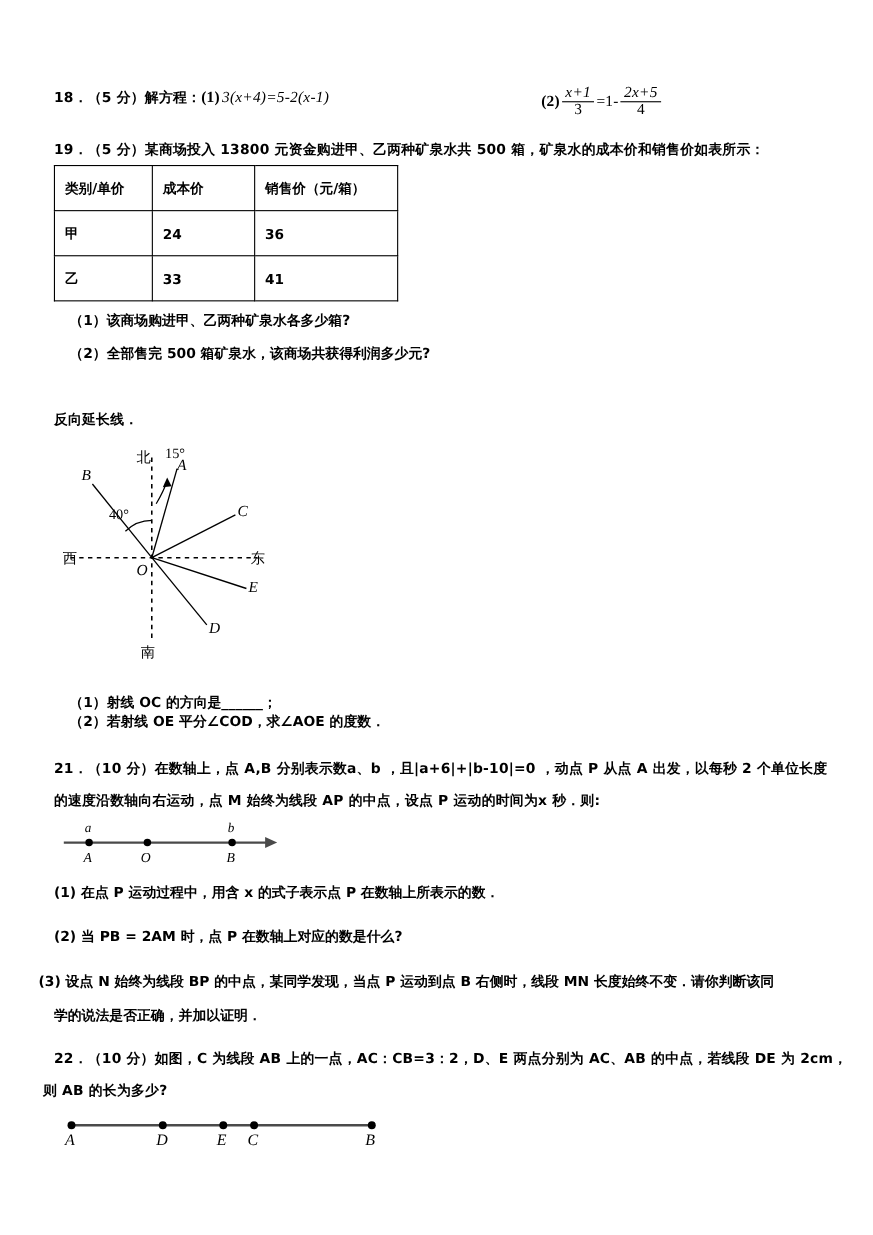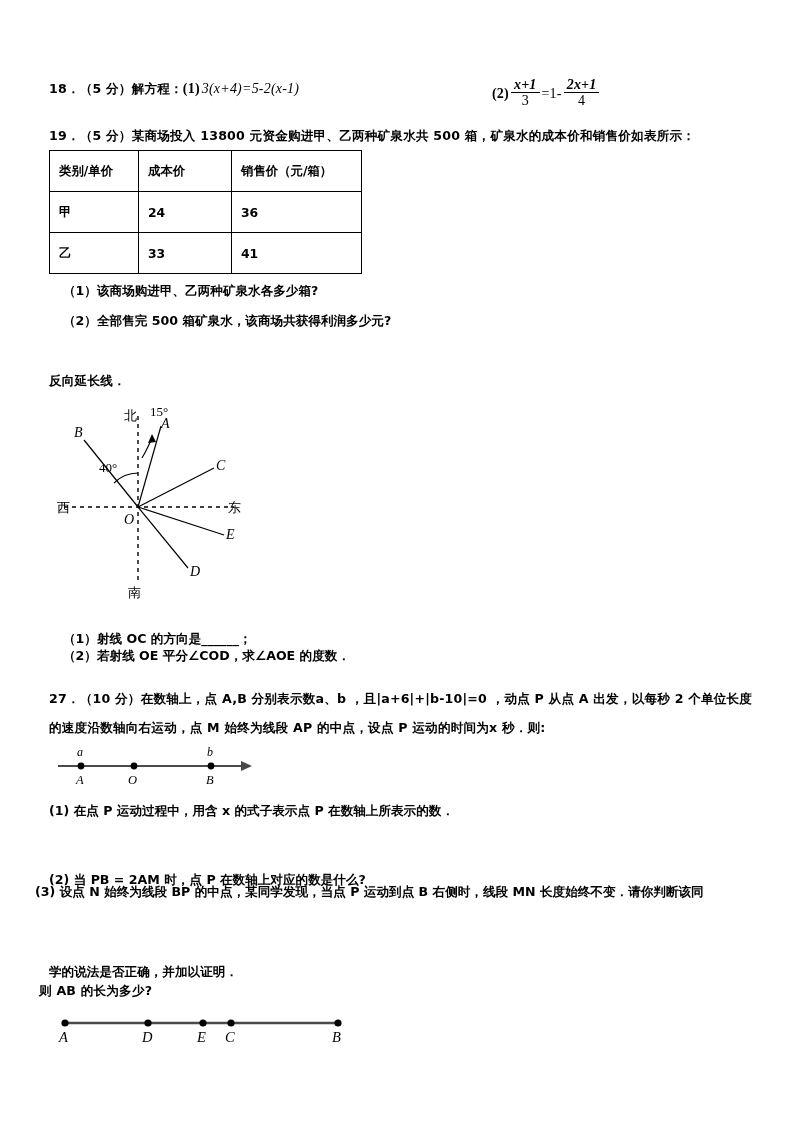--- a/index.html
+++ b/index.html
@@ -64,21 +64,21 @@
     text-align: center;
     font-family: "Liberation Serif", "DejaVu Serif", serif;
     font-size: 14px;
     line-height: 1.08;
     margin: 0 2px;
     position: relative;
     top: -1px;
   }
   .frac .num { display: block; padding: 0 3px; }
   .frac .den { display: block; padding: 0 3px; border-top: 1.1px solid #000; }
-  .it { font-style: italic; font-weight: bold; }
+  .it { font-style: italic; }
 
   
   .price-table {
     position: absolute;
     left: 33px;
     top: 150px;
     width: 312px;
     border-collapse: collapse;
     table-layout: fixed;
     border-radius: 27px;
@@ -128,21 +128,21 @@
 </head>
 <body>
 
 <div class="page">
 
   <div class="line" style="left:33px; top:82px;">
     <span class="qnum">18</span><span class="qnum">．</span><span class="qnum">（5 分）</span><span class="cjk">解方程：</span><span class="mathr" style="font-weight:bold;">(1)</span><span class="mathi" style="margin-left:2px;">3(x+4)=5-2(x-1)</span>
   </div>
 
   <div class="line" style="left:476px; top:78px;">
-    <span class="mathr" style="font-weight:bold; vertical-align:middle;">(2)</span><span class="frac"><span class="num it">x+1</span><span class="den">3</span></span><span class="mathr" style="vertical-align:middle;">=1-</span><span class="frac"><span class="num it">2x+1</span><span class="den">4</span></span>
+    <span class="mathr" style="font-weight:bold; vertical-align:middle;">(2)</span><span class="frac"><span class="num it">x+1</span><span class="den">3</span></span><span class="mathr" style="vertical-align:middle;">=1-</span><span class="frac"><span class="num it">2x+5</span><span class="den">4</span></span>
   </div>
 
   <div class="line" style="left:33px; top:129px;">
     <span class="qnum">19</span><span class="qnum">．</span><span class="qnum">（5 分）</span><span class="cjk">某商场投入 13800 元资金购进甲、乙两种矿泉水共 500 箱，矿泉水的成本价和销售价如表所示：</span>
   </div>
 
   <table class="price-table">
     <colgroup>
         <col class="c1">
         <col class="c2">
@@ -204,44 +204,47 @@
     <span class="fig-label" style="left:160px; top:60px;">C</span>
     <span class="fig-label" style="left:134px; top:166px;">D</span>
     <span class="fig-label" style="left:170px; top:129px;">E</span>
     <span class="fig-label" style="left:68px; top:114px;">O</span>
   </div>
 
   <div class="sub-q" style="left:47px; top:631px;">（1）射线 OC 的方向是______；</div>
   <div class="sub-q" style="left:47px; top:648px;">（2）若射线 OE 平分∠COD，求∠AOE 的度数．</div>
 
   <div class="line" style="left:33px; top:692px;">
-    <span class="qnum">27</span><span class="qnum">．</span><span class="qnum">（10 分）</span><span class="cjk">在数轴上，点 A,B 分别表示数a、b ，且|a+6|+|b-10|=0 ，动点 P 从点 A 出发，以每秒 2 个单位长度</span>
+    <span class="qnum">21</span><span class="qnum">．</span><span class="qnum">（10 分）</span><span class="cjk">在数轴上，点 A,B 分别表示数a、b ，且|a+6|+|b-10|=0 ，动点 P 从点 A 出发，以每秒 2 个单位长度</span>
   </div>
   <div class="line cjk" style="left:33px; top:722px;">的速度沿数轴向右运动，点 M 始终为线段 AP 的中点，设点 P 运动的时间为x 秒．则:</div>
 
   <div class="figure" style="left:40px; top:748px; width:210px; height:42px;">
     <svg width="210" height="42" viewBox="0 0 210 42">
       <line x1="2" y1="18" x2="188" y2="18" stroke="#4a4a4a" stroke-width="2.2"></line>
       <polygon points="196,18 185,13 185,23" fill="#4a4a4a"></polygon>
       <circle cx="25" cy="18" r="3.4" fill="#000"></circle>
       <circle cx="78" cy="18" r="3.4" fill="#000"></circle>
       <circle cx="155" cy="18" r="3.4" fill="#000"></circle>
     </svg>
     <span class="fig-label" style="left:20px; top:25px; font-size:12.5px;">A</span>
     <span class="fig-label" style="left:72px; top:25px; font-size:12.5px;">O</span>
     <span class="fig-label" style="left:150px; top:25px; font-size:12.5px;">B</span>
     <span class="fig-label" style="left:21px; top:-3px; font-size:12px;">a</span>
     <span class="fig-label" style="left:151px; top:-3px; font-size:12px;">b</span>
   </div>
 
   <div class="sub-q" style="left:33px; top:803px;">(1) 在点 P 运动过程中，用含 x 的式子表示点 P 在数轴上所表示的数．</div>
-  <div class="sub-q" style="left:33px; top:872px;">(2) 当 PB = 2AM 时，点 P 在数轴上对应的数是什么?</div>
+  <div class="sub-q" style="left:33px; top:843px;">(2) 当 PB = 2AM 时，点 P 在数轴上对应的数是什么?</div>
   <div class="sub-q" style="left:19px; top:884px;">(3) 设点 N 始终为线段 BP 的中点，某同学发现，当点 P 运动到点 B 右侧时，线段 MN 长度始终不变．请你判断该同</div>
-  <div class="sub-q" style="left:33px; top:964px;text-align:right;">学的说法是否正确，并加以证明．</div>
-
+  <div class="sub-q" style="left:33px; top:915px;text-align:right;">学的说法是否正确，并加以证明．</div>
+
+  <div class="line" style="left:33px; top:955px;">
+    <span class="qnum">22</span><span class="qnum">．</span><span class="qnum">（10 分）</span><span class="cjk">如图，C 为线段 AB 上的一点，AC：CB=3：2，D、E 两点分别为 AC、AB 的中点，若线段 DE 为 2cm，</span>
+  </div>
   <div class="line cjk" style="left:23px; top:985px;">则 AB 的长为多少?</div>
 
   <div class="figure" style="left:35px; top:1012px; width:310px; height:40px;">
     <svg width="310" height="40" viewBox="0 0 310 40">
       <line x1="14" y1="11" x2="287" y2="11" stroke="#4a4a4a" stroke-width="2.4"></line>
       <circle cx="14" cy="11" r="3.6" fill="#000"></circle>
       <circle cx="97" cy="11" r="3.6" fill="#000"></circle>
       <circle cx="152" cy="11" r="3.6" fill="#000"></circle>
       <circle cx="180" cy="11" r="3.6" fill="#000"></circle>
       <circle cx="287" cy="11" r="3.6" fill="#000"></circle>

